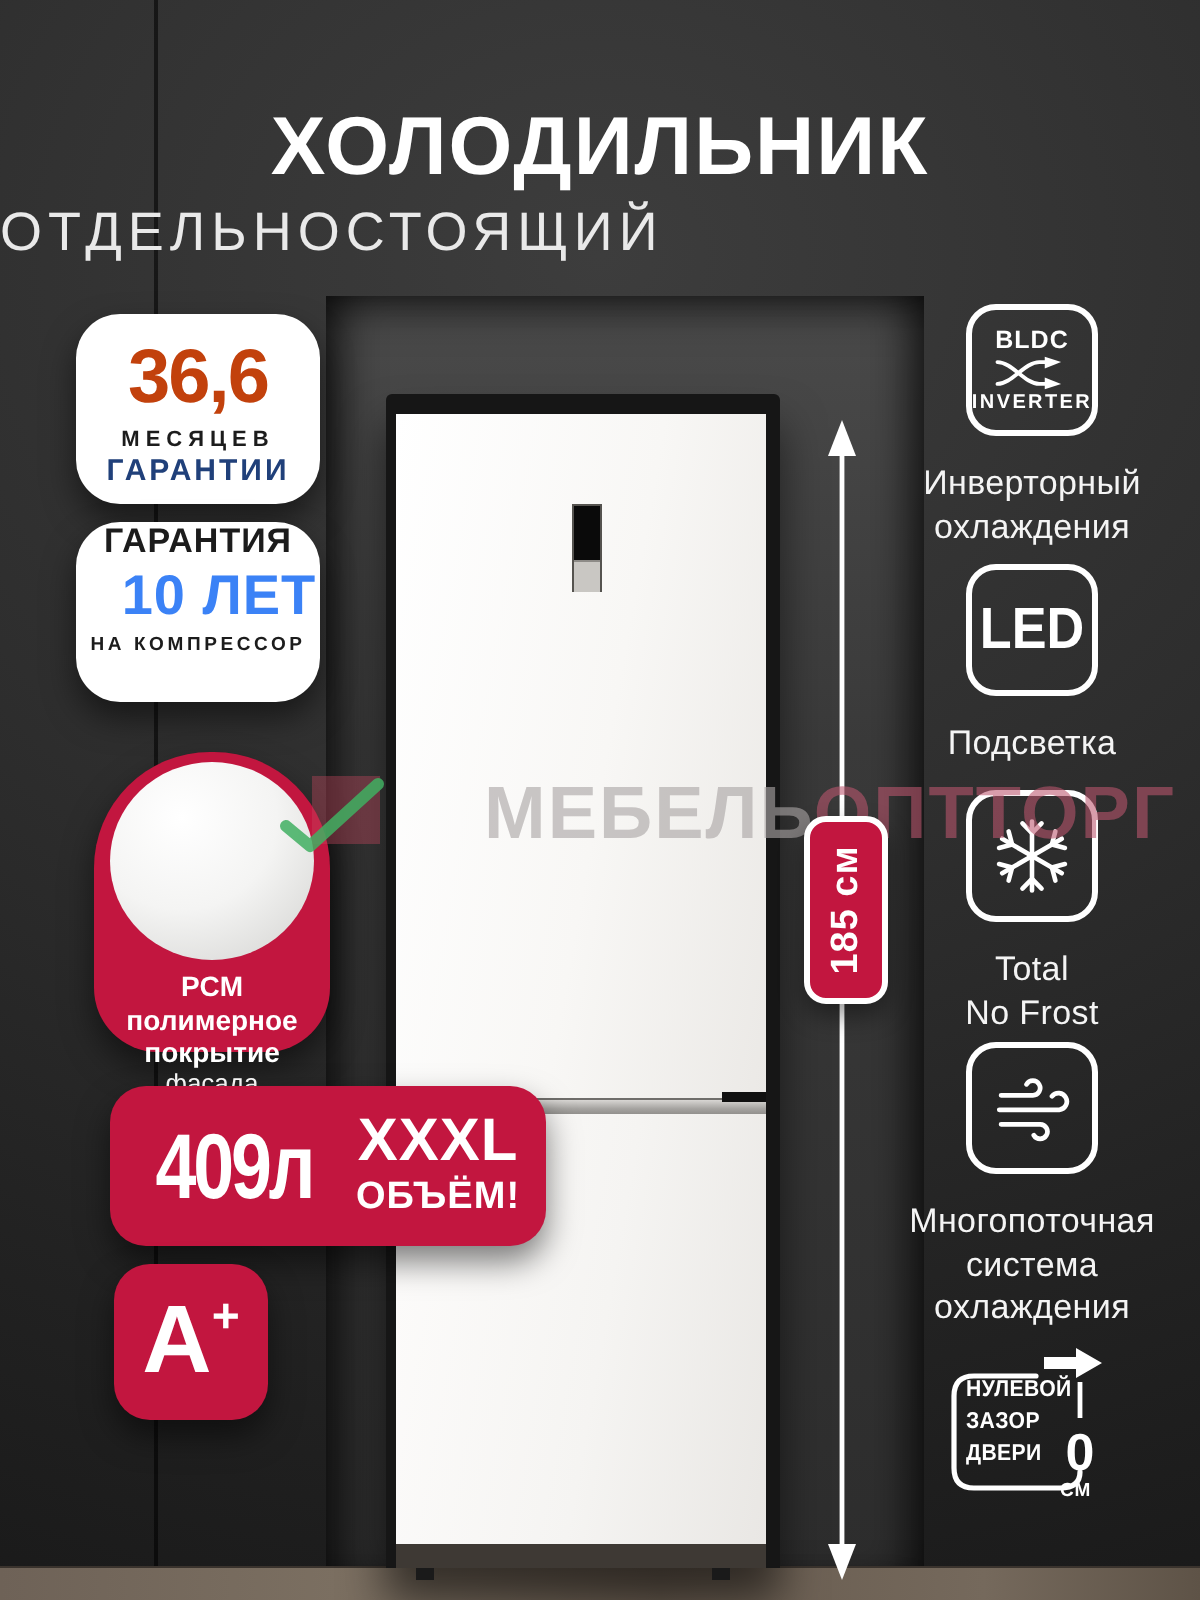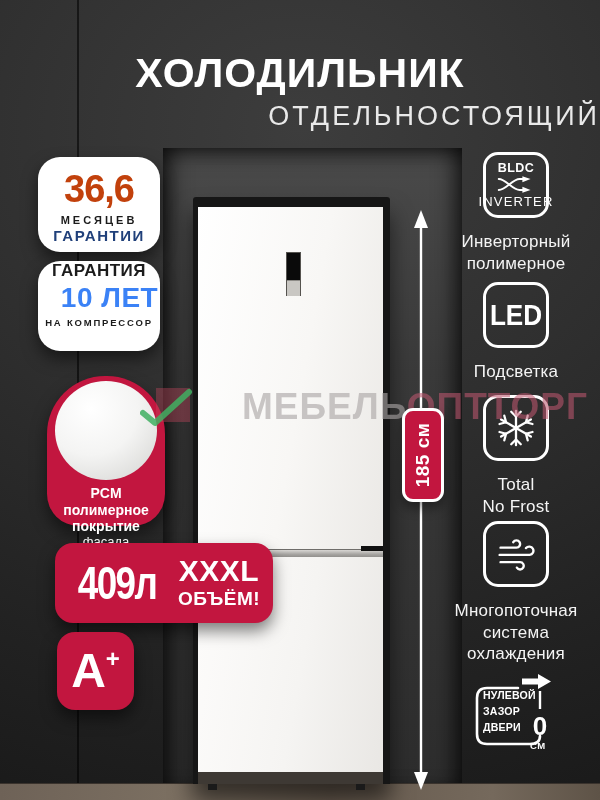--- a/index.html
+++ b/index.html
@@ -12,21 +12,21 @@
   .seam{position:absolute;left:77px;top:0;width:2px;height:100%;background:rgba(0,0,0,.55);z-index:1;}
   .niche{position:absolute;left:163px;top:148px;width:299px;height:638px;z-index:1;
     background:linear-gradient(180deg,#4a4a4a 0%,#3a3a3a 35%,#2d2d2d 100%);
     box-shadow:inset 16px 0 22px -10px rgba(0,0,0,.75), inset -16px 0 22px -10px rgba(0,0,0,.75), inset 0 16px 20px -10px rgba(0,0,0,.5);}
   .floor{position:absolute;left:0;bottom:0;width:600px;height:16px;z-index:2;
     background:linear-gradient(90deg,#6e6257 0%,#7b6f61 28%,#665a4e 55%,#75695c 82%,#5e5347 100%);
     border-top:1px solid #3a332d;}
   
   .title{position:absolute;left:0;top:50px;width:100%;text-align:center;color:#fff;
     font-size:41px;font-weight:800;letter-spacing:1px;z-index:3;}
-  .subtitle{position:absolute;left:0;top:101px;width:100%;text-align:right;color:#e9e9e9;
+  .subtitle{position:absolute;left:0;top:101px;width:100%;text-align:left;color:#e9e9e9;
     font-size:27px;font-weight:400;letter-spacing:3px;z-index:3;}
   
   .fridge{position:absolute;left:193px;top:197px;width:197px;height:587px;background:#161616;
     border-radius:3px 3px 0 0;z-index:2;box-shadow:0 16px 22px rgba(0,0,0,.55);}
   .door-upper{position:absolute;left:5px;top:10px;width:185px;height:342px;
     background:linear-gradient(100deg,#ffffff 0%,#f8f7f5 55%,#ebe9e6 100%);}
   .divider{position:absolute;left:5px;top:352px;width:185px;height:8px;
     background:linear-gradient(180deg,#d8d6d3 0%,#a5a3a0 55%,#8b8986 100%);border-top:1px solid #6f6d6a;}
   .divider-accent{position:absolute;left:168px;top:349px;width:22px;height:5px;background:#101010;}
   .door-lower{position:absolute;left:5px;top:360px;width:185px;height:215px;
@@ -71,21 +71,21 @@
     display:flex;align-items:center;justify-content:center;color:#fff;z-index:5;
     box-shadow:0 8px 16px rgba(0,0,0,.5);}
   .b5-letter{font-size:48px;font-weight:700;line-height:1;}
   .b5-plus{font-size:24px;font-weight:700;position:relative;top:-12px;}
   
   .feature{position:absolute;left:452px;width:128px;text-align:center;z-index:4;}
   .fbox{width:66px;height:66px;margin:0 auto;border:3px solid #fff;border-radius:15px;box-sizing:border-box;
     display:flex;flex-direction:column;align-items:center;justify-content:center;gap:1px;}
   .flabel{margin-top:13px;font-size:17px;color:#f4f4f4;line-height:1.27;white-space:pre-line;letter-spacing:.2px;}
   .bldc-top{font-size:12.5px;font-weight:800;color:#fff;letter-spacing:.5px;}
-  .bldc-bottom{font-size:13px;font-weight:400;color:#fff;letter-spacing:1.2px;}
+  .bldc-bottom{font-size:10px;font-weight:700;color:#fff;letter-spacing:1.2px;}
   .led-text{font-size:29px;font-weight:800;color:#fff;transform:scaleX(.9);}
   
   .zg{position:relative;width:92px;height:80px;margin:16px auto;}
   .zg svg{position:absolute;left:0;top:0;}
   .zg-lines{position:absolute;left:13px;top:13px;text-align:left;font-size:11.5px;font-weight:700;color:#fff;
     line-height:1.4;white-space:pre-line;transform:scaleX(.92);transform-origin:left top;letter-spacing:.2px;}
   .zg-value{position:absolute;left:58px;top:37px;width:24px;text-align:center;font-size:26px;font-weight:700;color:#fff;}
   .zg-unit{position:absolute;left:60px;top:66px;width:26px;font-size:9.5px;font-weight:800;color:#fff;
     letter-spacing:.5px;text-transform:uppercase;text-align:left;}
   
@@ -170,21 +170,21 @@
         <g fill="none" stroke="#fff" stroke-width="2.1" stroke-linecap="round">
           <path d="M3 15 C11 15 18 3 26 3 L30 3"></path>
           <path d="M3 3 C11 3 18 15 26 15 L30 15"></path>
         </g>
         <polygon points="29,0 38,3 29,6.5" fill="#fff"></polygon>
         <polygon points="29,11.5 38,15 29,18" fill="#fff"></polygon>
       </svg>
       <div class="bldc-bottom">INVERTER</div>
     </div>
     <div class="flabel">Инверторный
-полимерное</div>
+охлаждения</div>
   </div>
 
   <div class="feature" style="top:282px;">
     <div class="fbox">
       <div class="led-text">LED</div>
     </div>
     <div class="flabel">Подсветка</div>
   </div>
 
   <div class="feature" style="top:521px;">

